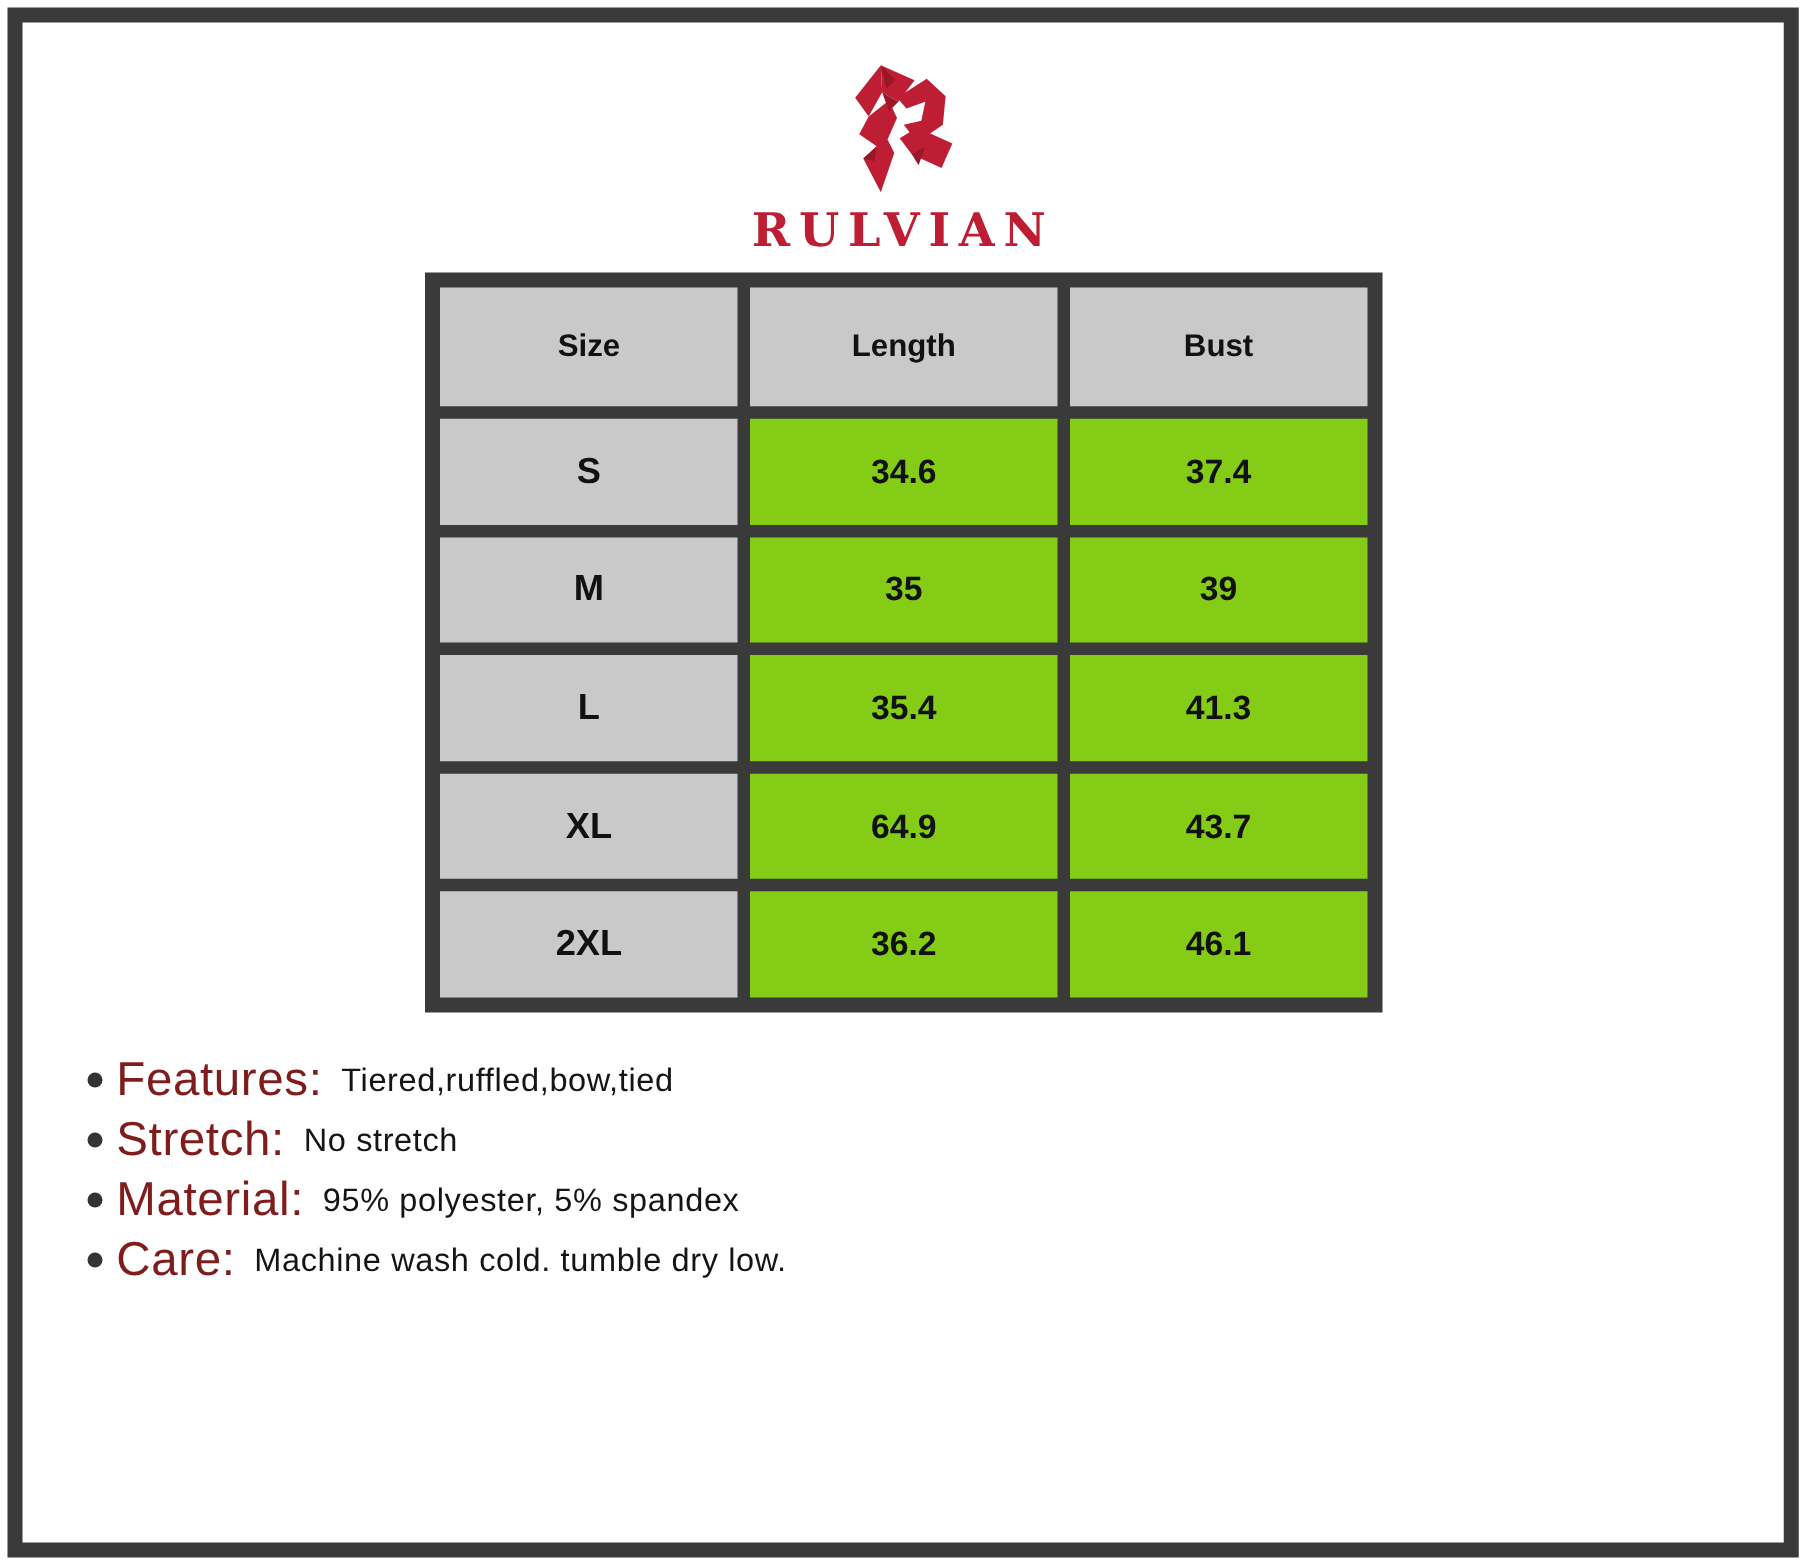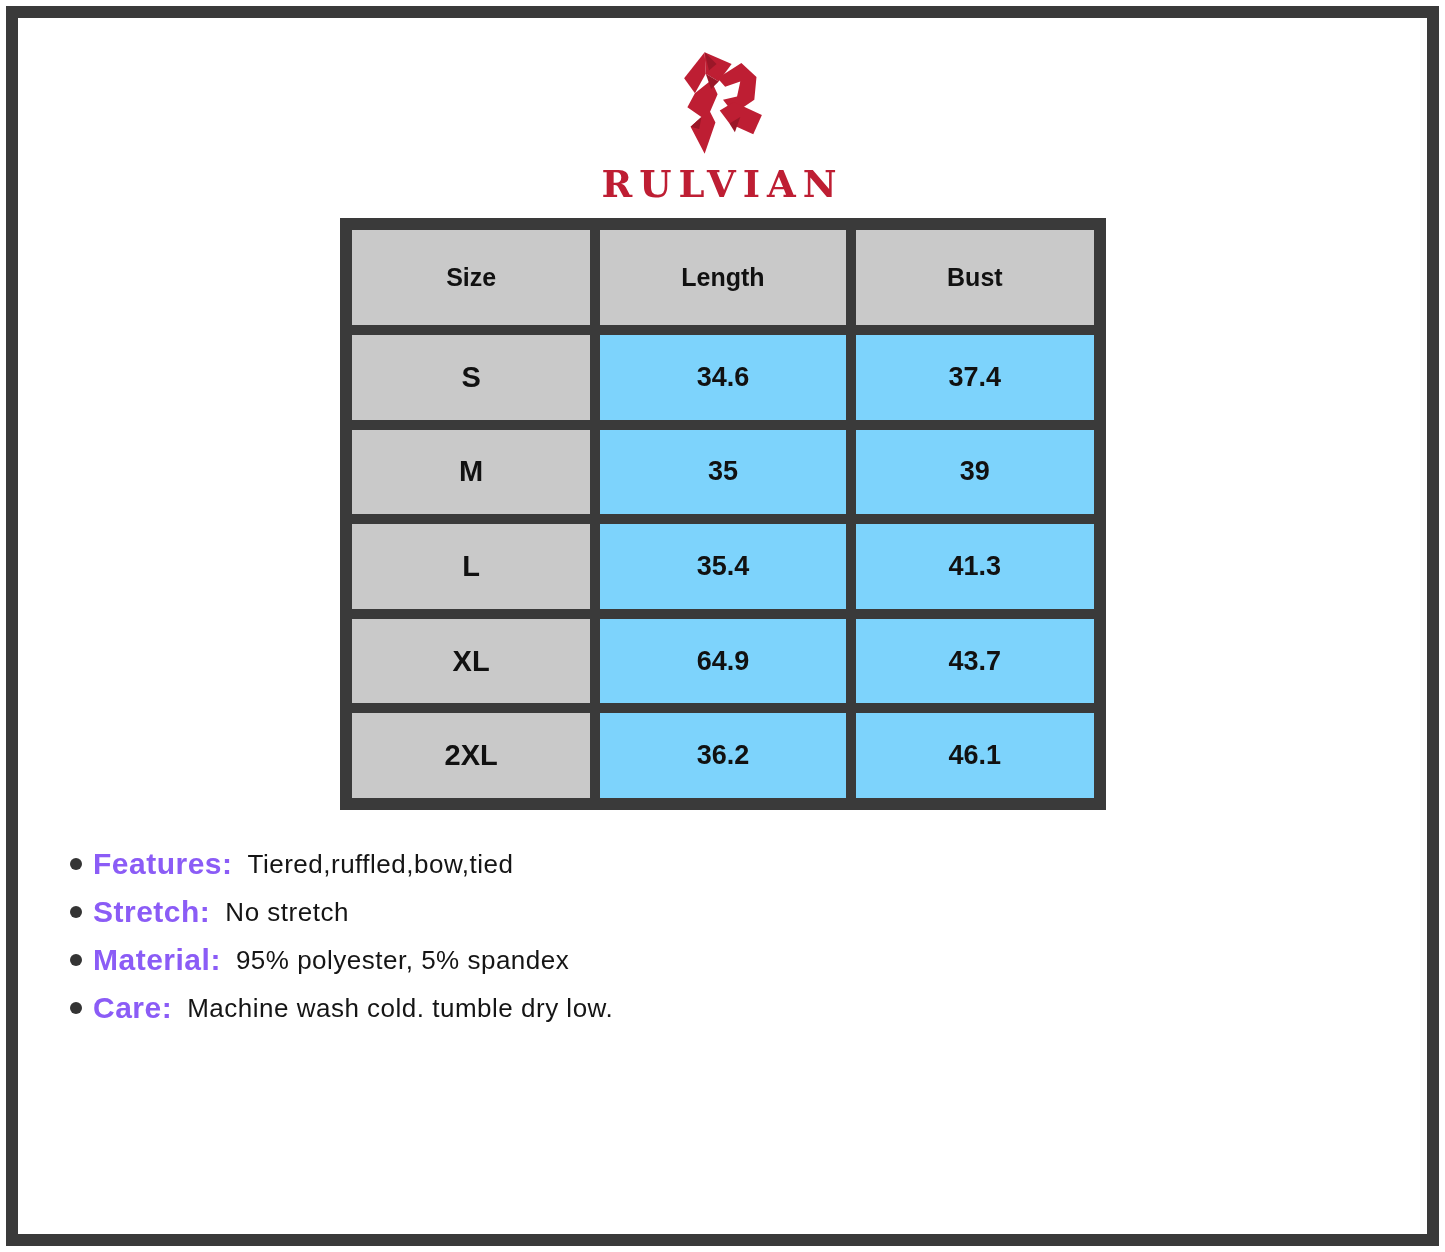--- a/index.html
+++ b/index.html
@@ -50,36 +50,36 @@
     grid-template-columns:1fr 1.03fr 1fr;
     grid-template-rows:95px 1fr 1fr 1fr 1fr 1fr;
     gap:10px;
   }
   .cell{
     display:flex;align-items:center;justify-content:center;
     color:#111111;font-weight:bold;
   }
   .cell.head{background:#c9c9c9;font-size:25px;}
   .cell.size{background:#c9c9c9;font-size:29px;}
-  .cell.val{background:#7dd3fc;font-size:27px;}
+  .cell.val{background:#84cc16;font-size:27px;}
   
   .specs{
     position:absolute;left:70px;top:840px;
     display:flex;flex-direction:column;
   }
   .spec-item{
     display:flex;align-items:center;
     height:48px;
   }
   .bullet{
     width:12px;height:12px;border-radius:50%;
     background:#343434;flex:0 0 auto;
     margin-right:11px;
   }
-  .spec-label{font-size:30px;font-weight:bold;color:#8b5cf6;letter-spacing:0.5px;}
+  .spec-label{font-size:38px;font-weight:normal;color:#7f1d1d;letter-spacing:0.5px;}
   .spec-value{font-size:26px;font-weight:normal;color:#151515;margin-left:15px;letter-spacing:0.5px;}
 </style>
 </head>
 <body>
 
 <div class="canvas">
 
   <div class="frame"></div>
 
 

